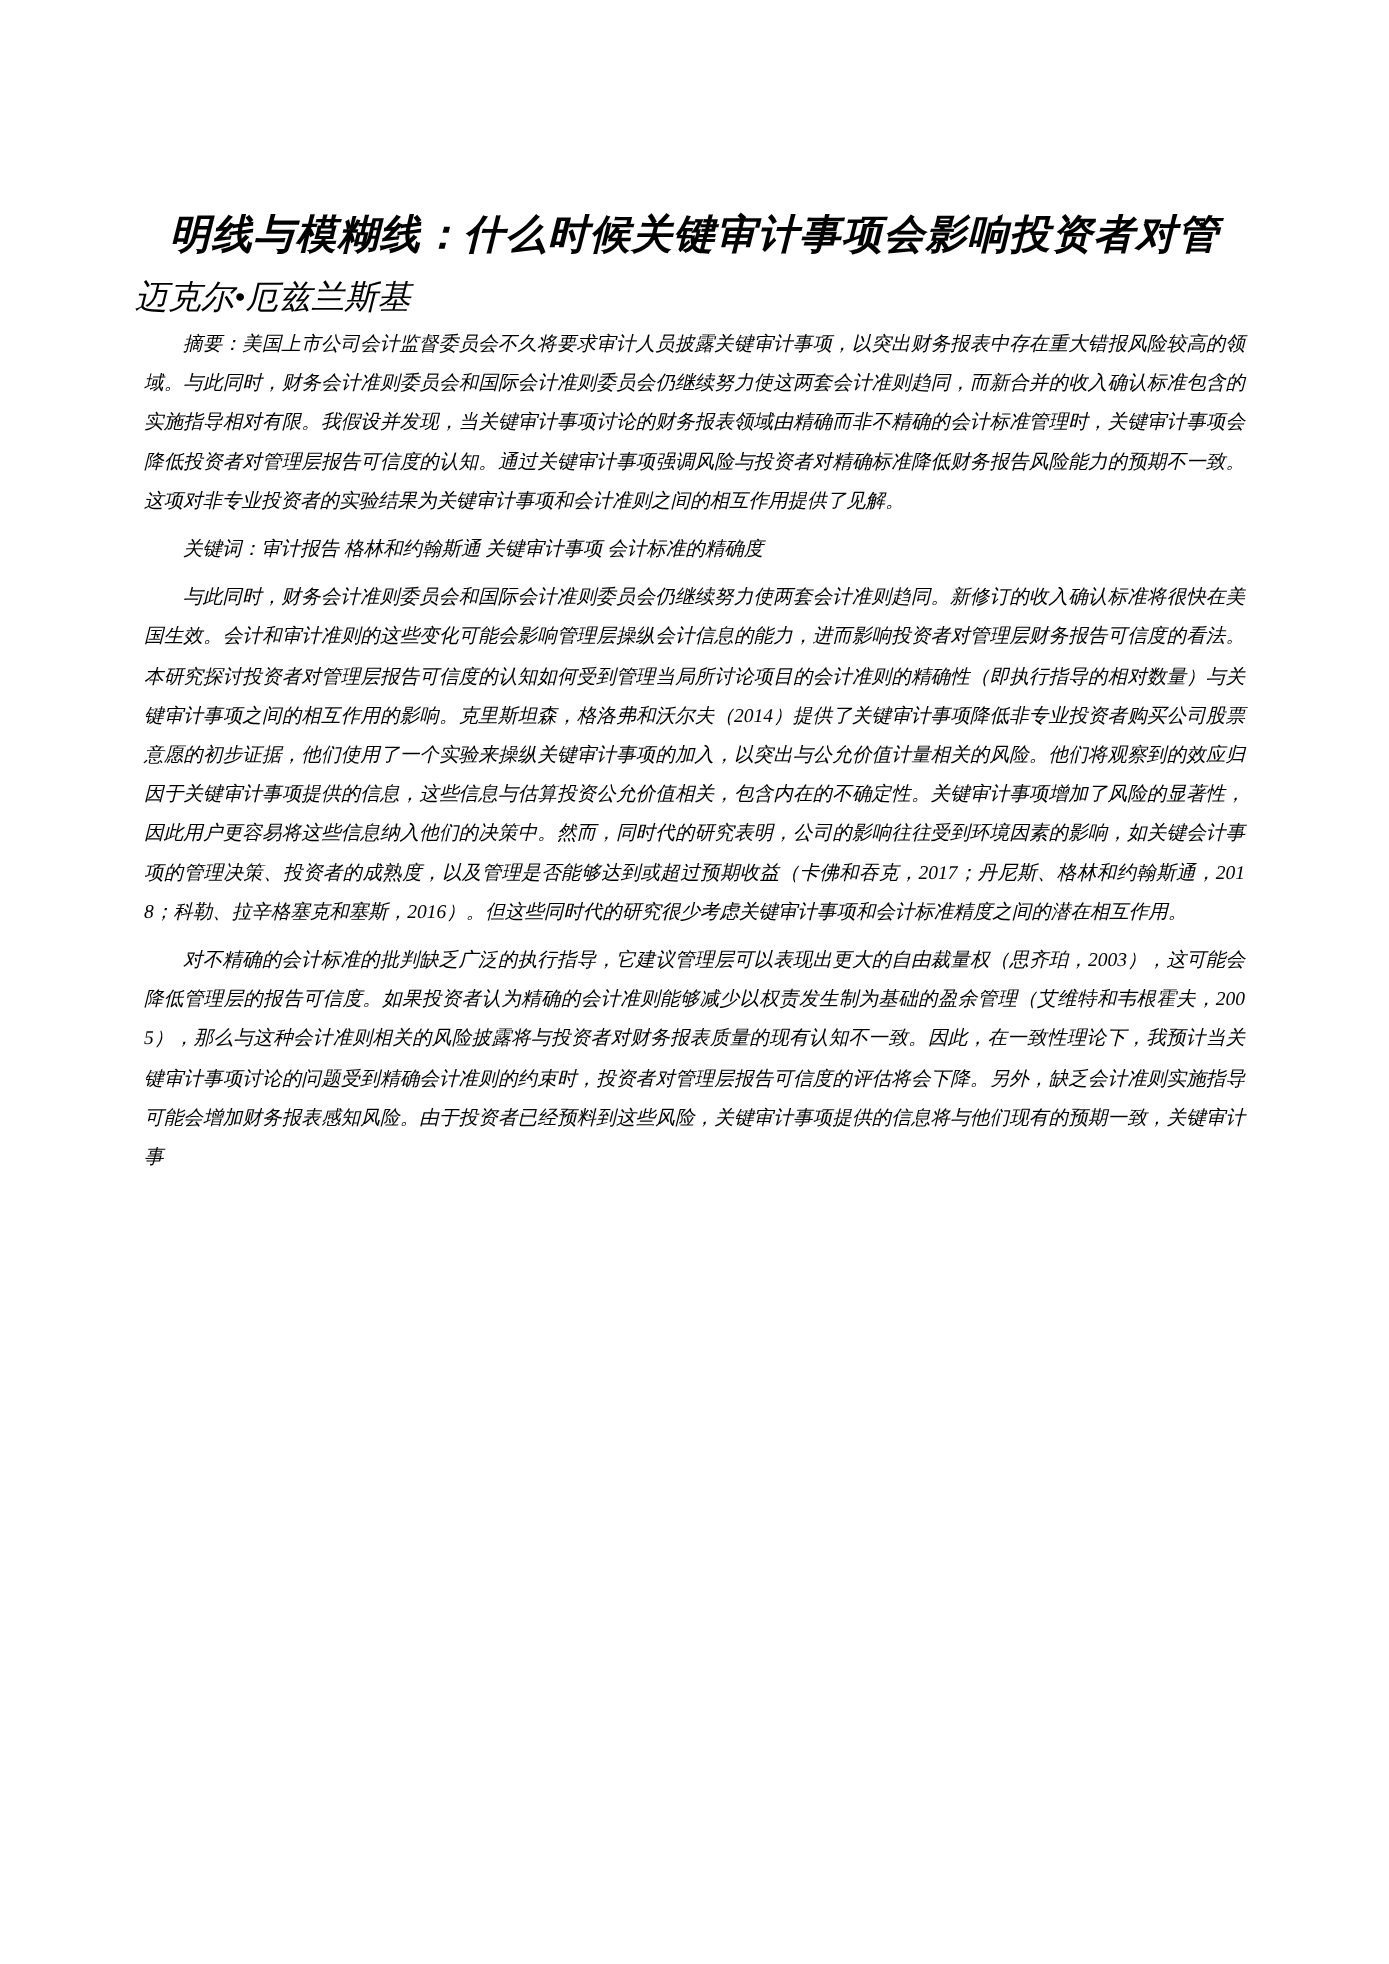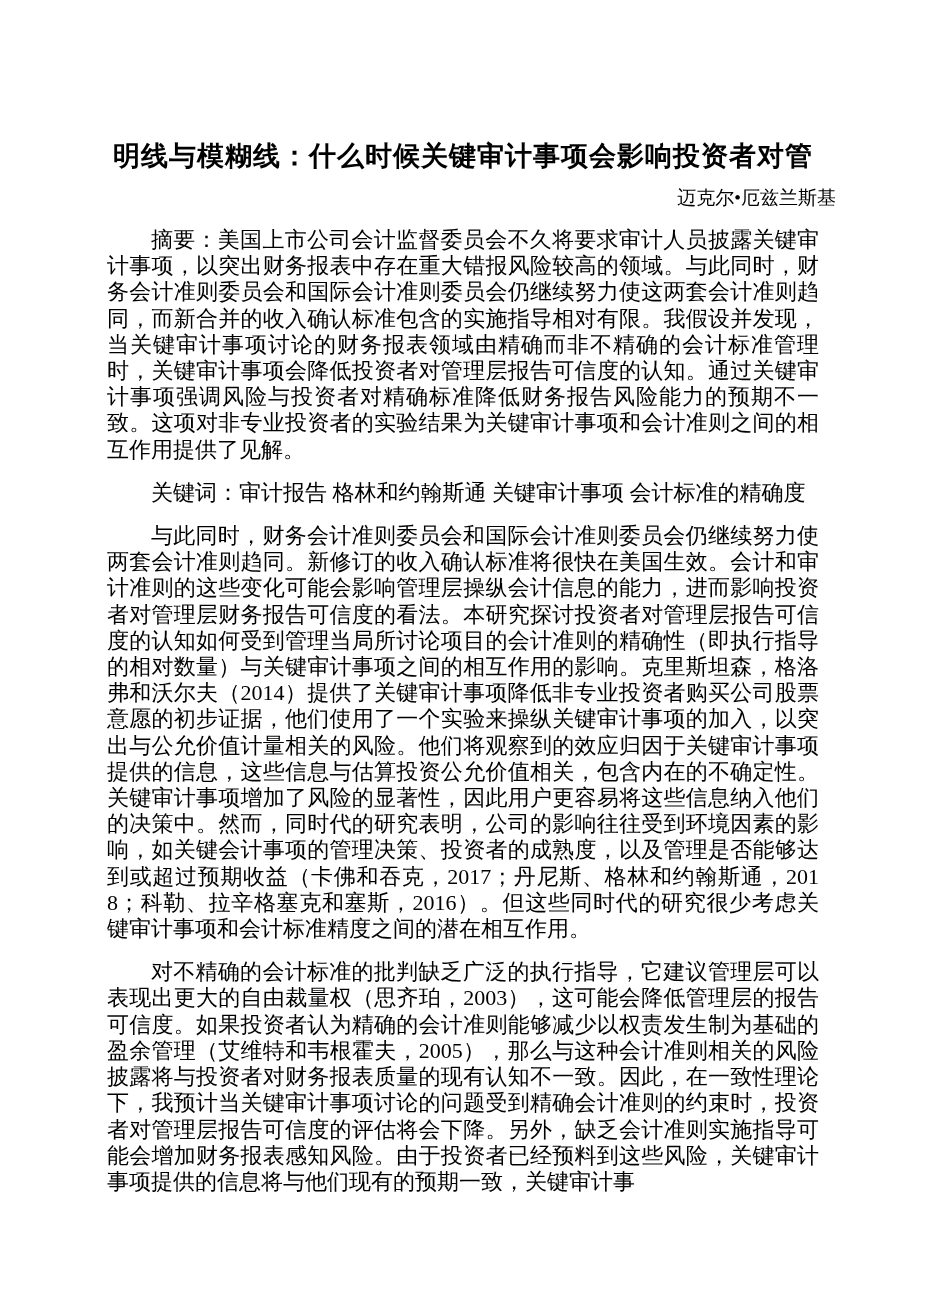--- a/index.html
+++ b/index.html
@@ -10,42 +10,43 @@
   .page {
     width: 926px;
     height: 1309px;
     margin: 0 auto;
     background: #ffffff;
     color: #000000;
     box-sizing: border-box;
     padding: 128px 90px 0 90px;
     font-family: "Liberation Serif", "DejaVu Serif", serif;
     overflow: hidden;
+    font-style: italic;
   }
   .title {
     text-align: center;
     font-size: 27px;
     font-weight: bold;
     line-height: 56px;
     letter-spacing: 1px;
     margin: 0 0 2px 0;
   }
   .author {
-    text-align: right;
-    font-size: 19px;
+    text-align: left;
+    font-size: 22px;
     line-height: 24px;
     margin: 0 0 4px 0;
   }
   .para {
-    font-size: 22px;
+    font-size: 13px;
     line-height: 26.2px;
     text-align: justify;
     text-justify: inter-ideograph;
     text-indent: 2em;
-    margin: 17px;
+    margin: 6px;
     word-break: break-all;
   }
 </style>
 </head>
 <body>
 
 <div class="page">
   <h1 class="title">
     <div>明线与模糊线：什么时候关键审计事项会影响投资者对管</div>
   </h1>

